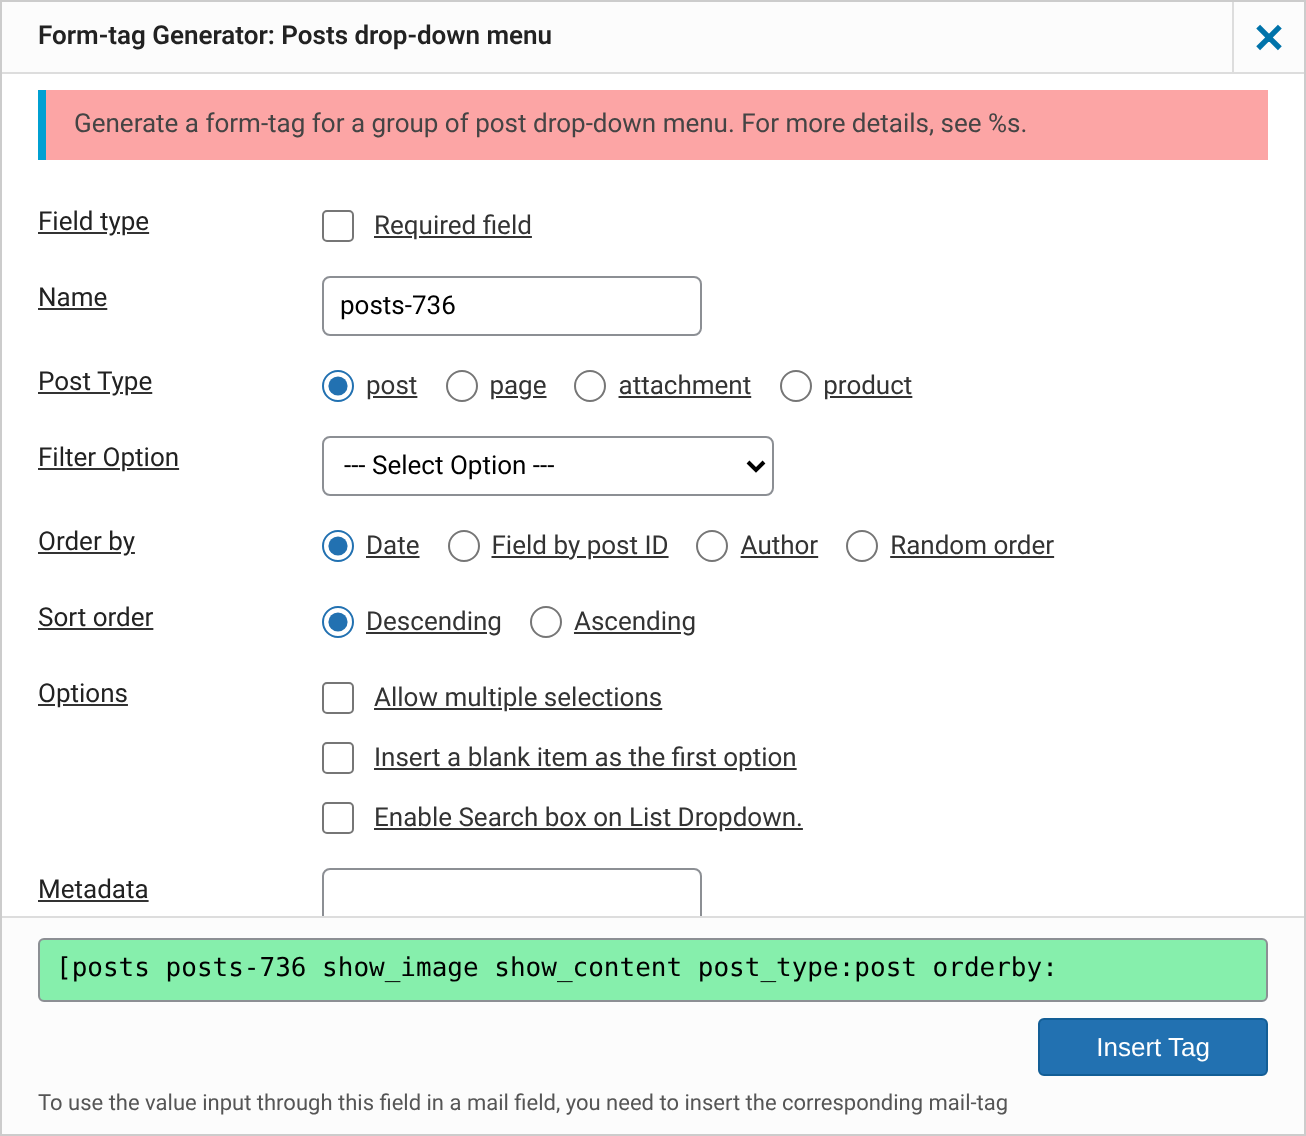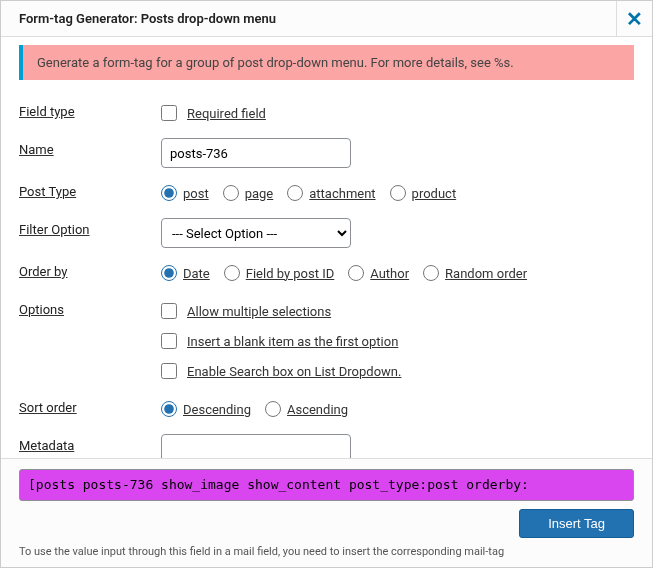--- a/index.html
+++ b/index.html
@@ -107,37 +107,37 @@
     font-family: inherit;
     font-size: 13px;
     padding: 4px 8px;
     border: 1px solid #8c8f94;
     border-radius: 4px;
     height: 30px;
     width: 190px;
     background: #fff;
   }
   select.text-input {
-    width: 190px;
+    width: 226px;
     padding: 4px 6px;
   }
   .dialog-footer {
     border-top: 1px solid #ddd;
     padding: 10px 18px 8px 18px;
     background: #fcfcfc;
   }
   .tag-output {
     width: 100%;
     font-family: Consolas, Menlo, monospace;
     font-size: 13px;
     padding: 6px 8px;
     border: 1px solid #8c8f94;
     border-radius: 3px;
     height: 32px;
-    background: #d946ef;
+    background: #86efac;
     margin-bottom: 8px;
   }
   .footer-actions {
     display: flex;
     justify-content: flex-end;
     margin-bottom: 6px;
   }
   .insert-btn {
     background: #2271b1;
     color: #fff;
@@ -238,47 +238,47 @@
             <span>Author</span>
           </label>
           <label class="radio-item">
             <input type="radio" name="ob" style="">
             <span>Random order</span>
           </label>
         </div>
     </div>
 
     <div class="form-row">
+      <div class="form-label">Sort order</div>
+      <div class="form-control radio-line" id="sort-order-radios">
+          <label class="radio-item">
+            <input type="radio" name="so" checked="" style="">
+            <span>Descending</span>
+          </label>
+          <label class="radio-item">
+            <input type="radio" name="so" style="">
+            <span>Ascending</span>
+          </label>
+        </div>
+    </div>
+
+    <div class="form-row">
       <div class="form-label">Options</div>
       <div class="form-control" id="options-checks">
           <label class="check-line">
             <input type="checkbox" style="">
             <span>Allow multiple selections</span>
           </label>
           <label class="check-line">
             <input type="checkbox" style="">
             <span>Insert a blank item as the first option</span>
           </label>
           <label class="check-line">
             <input type="checkbox" style="">
             <span>Enable Search box on List Dropdown.</span>
-          </label>
-        </div>
-    </div>
-
-    <div class="form-row">
-      <div class="form-label">Sort order</div>
-      <div class="form-control radio-line" id="sort-order-radios">
-          <label class="radio-item">
-            <input type="radio" name="so" checked="" style="">
-            <span>Descending</span>
-          </label>
-          <label class="radio-item">
-            <input type="radio" name="so" style="">
-            <span>Ascending</span>
           </label>
         </div>
     </div>
 
     <div class="form-row">
       <div class="form-label">Metadata</div>
       <div class="form-control">
         <input type="text" class="text-input" value="" style="">
         
         

